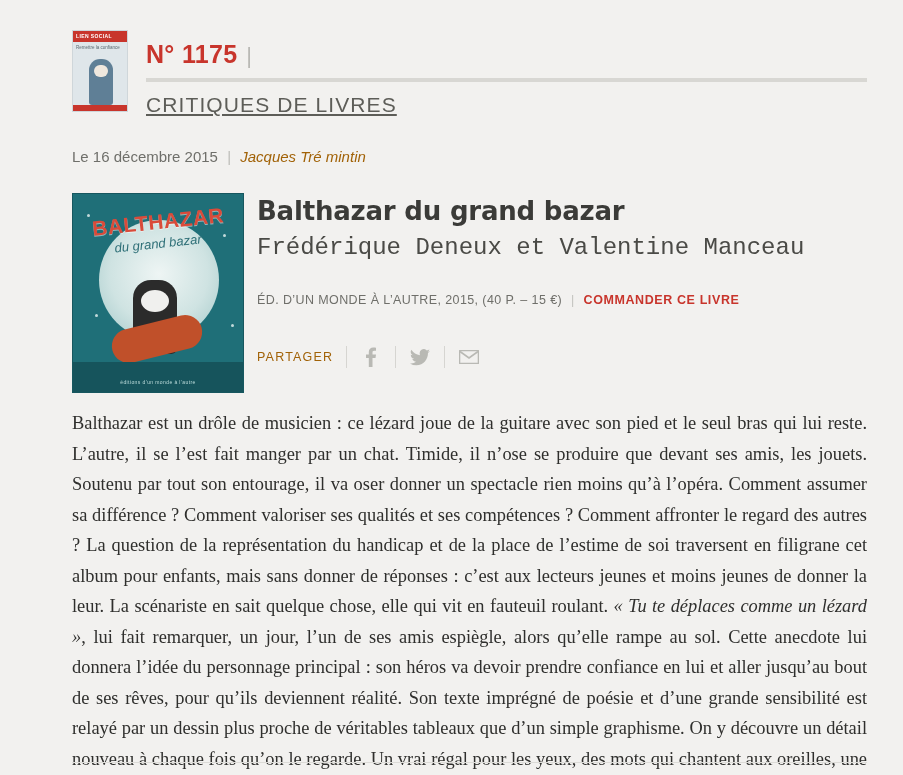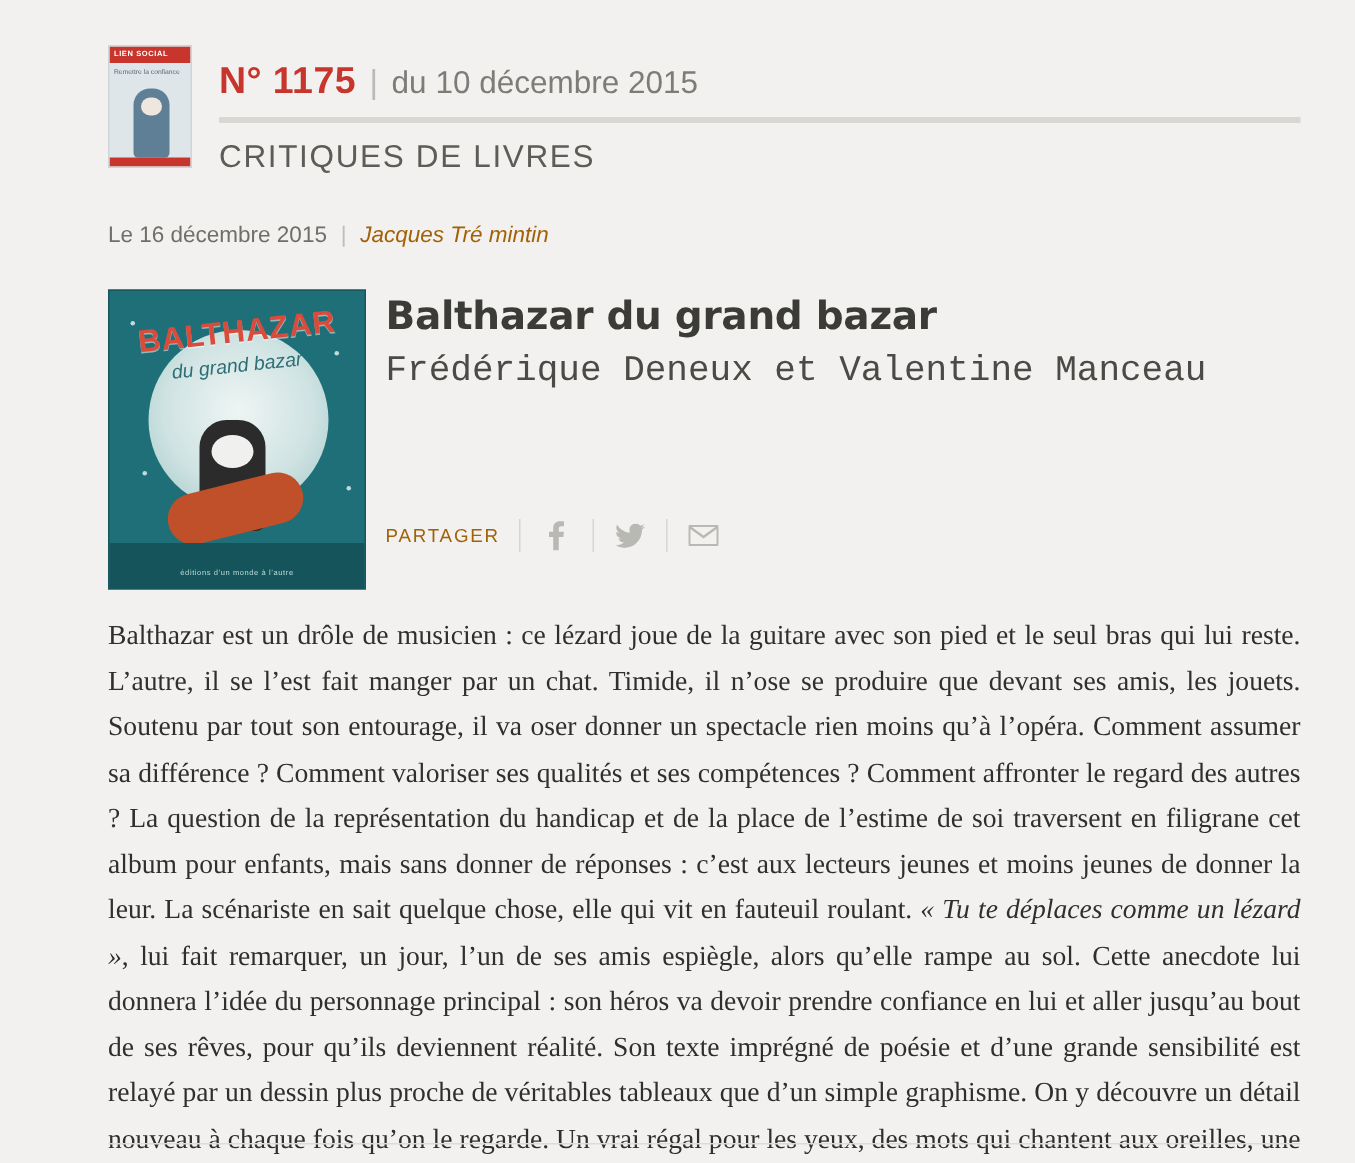--- a/index.html
+++ b/index.html
@@ -122,20 +122,21 @@
     background: #d8d7d3;
     margin-top: 9px;
     margin-left: 0;
     width: 100%;
   }
   .section-title {
     color: #5d5d58;
     font-size: 21px;
     letter-spacing: 1.1px;
     margin-top: 11px;
+    text-decoration: underline;
   }
 
   
   .byline {
     position: absolute;
     left: 72px;
     top: 148px;
     font-size: 15px;
     color: #6f6f6a;
   }
@@ -343,21 +344,20 @@
         <div class="thumb-sub">Remettre
 la confiance</div>
         <div class="thumb-fig"></div>
         <div class="thumb-foot"></div>
       </div>
 
       <div class="mast-text">
         <div class="mast-line1">
           <span class="issue-number">N° 1175</span>
           <span class="mast-sep">|</span>
-          <span class="issue-date">du 10 décembre 2015</span>
         </div>
         <div class="mast-rule"></div>
         <div class="section-title">CRITIQUES DE LIVRES</div>
       </div>
 
     </div>
   </div>
 
   <div class="byline">
     <span>Le 16 décembre 2015</span>
@@ -375,20 +375,25 @@
     <div class="cover-subtitle">du grand bazar</div>
     <div class="cover-char"></div>
     <div class="cover-guitar"></div>
     <div class="cover-ground"></div>
     <div class="cover-credit">éditions d’un monde à l’autre</div>
   </div>
 
   <div class="book-info">
     <div class="book-title">Balthazar du grand bazar</div>
     <div class="book-authors">Frédérique Deneux et Valentine Manceau</div>
+    <div class="book-meta">
+      <span>ÉD. D’UN MONDE À L’AUTRE, 2015, (40 P. – 15 €)</span>
+      <span class="meta-sep">|</span>
+      <a class="order-link" href="#">COMMANDER CE LIVRE</a>
+    </div>
   </div>
 
   <div class="share-bar">
     <span class="share-label">PARTAGER</span>
     <span class="share-div"></span>
 
     <span class="share-btn">
       <svg width="12" height="20" viewBox="0 0 12 20" aria-hidden="true">
         <path d="M7.5 20V11h3l.5-3.5h-3.5V5.5c0-1 .3-1.7 1.8-1.7H11V.7C10.7.65 9.6.5 8.3.5 5.6.5 3.8 2.1 3.8 5.1v2.4H1V11h2.8v9z" fill="#b9b9b4"></path>
       </svg>

